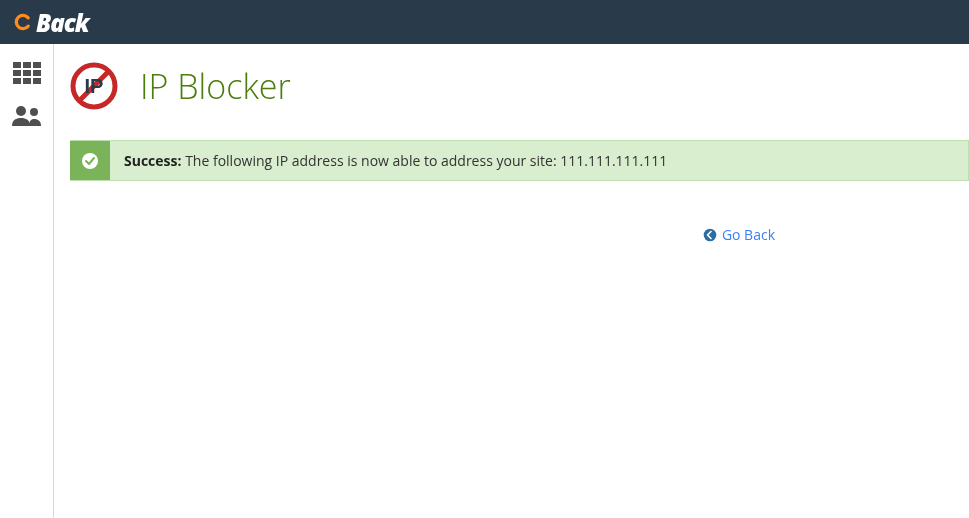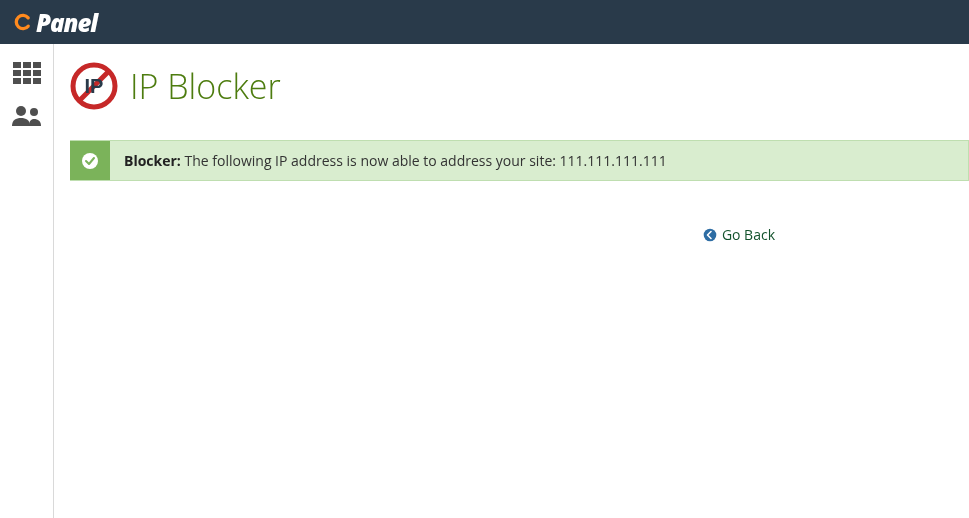--- a/index.html
+++ b/index.html
@@ -53,21 +53,21 @@
       justify-content: center;
     }
     .content {
       flex: 1;
       padding: 18px 0 0 16px;
       background: #fff;
     }
     .page-title-row {
       display: flex;
       align-items: center;
-      gap: 12px;
+      gap: 22px;
       margin-bottom: 30px;
     }
     .ip-icon {
       width: 48px;
       height: 48px;
       flex-shrink: 0;
     }
     .page-title {
       font-size: 34px;
       font-weight: 300;
@@ -97,21 +97,21 @@
     .alert-text strong {
       font-weight: 700;
       color: #222;
     }
     .go-back-row {
       display: flex;
       justify-content: flex-end;
       padding: 44px 194px 0 0;
     }
     .go-back {
-      color: #14532d;
+      color: #3b82f6;
       font-size: 14px;
       text-decoration: none;
       display: inline-flex;
       align-items: center;
       gap: 5px;
       cursor: pointer;
       justify-content: space-between;
     }
     .go-back-arrow {
       display: inline-flex;
@@ -120,21 +120,21 @@
 </head>
 <body>
 
 <div class="header">
   <div class="logo">
     <span class="logo-c">
       <svg width="20" height="20" viewBox="0 0 24 24" fill="none">
         <path d="M17 7 A8 8 0 1 0 17 17" stroke="#ff8a1e" stroke-width="4" stroke-linecap="round" fill="none"></path>
       </svg>
     </span>
-    <span style="font-style:italic;font-weight:900;">Panel</span>
+    <span style="font-style:italic;font-weight:900;">Back</span>
   </div>
 </div>
 
 <div class="main-wrap">
   <div class="sidebar">
     <div class="sidebar-icon">
       <svg width="28" height="22" viewBox="0 0 28 22">
         <rect x="0" y="0" width="8" height="6" fill="#4f4f4f"></rect>
         <rect x="10" y="0" width="8" height="6" fill="#4f4f4f"></rect>
         <rect x="20" y="0" width="8" height="6" fill="#4f4f4f"></rect>
@@ -169,21 +169,21 @@
     </div>
 
     <div class="alert">
       <div class="alert-icon-box">
         <svg width="18" height="18" viewBox="0 0 18 18">
           <circle cx="9" cy="9" r="8" fill="#fff"></circle>
           <path d="M5 9 L8 12 L13 6" stroke="#7bb35a" stroke-width="2" fill="none" stroke-linecap="round" stroke-linejoin="round"></path>
         </svg>
       </div>
       <div class="alert-text">
-        <strong>Blocker:</strong>
+        <strong>Success:</strong>
         <span>The following IP address is now able to address your site: 111.111.111.111</span>
       </div>
     </div>
 
     <div class="go-back-row">
       <a class="go-back">
         <span class="go-back-arrow">
           <svg width="14" height="14" viewBox="0 0 14 14">
             <circle cx="7" cy="7" r="6.3" fill="#2e6da4"></circle>
             <path d="M8 3.5 L4.5 7 L8 10.5" stroke="#fff" stroke-width="1.6" fill="none" stroke-linecap="round" stroke-linejoin="round"></path>

